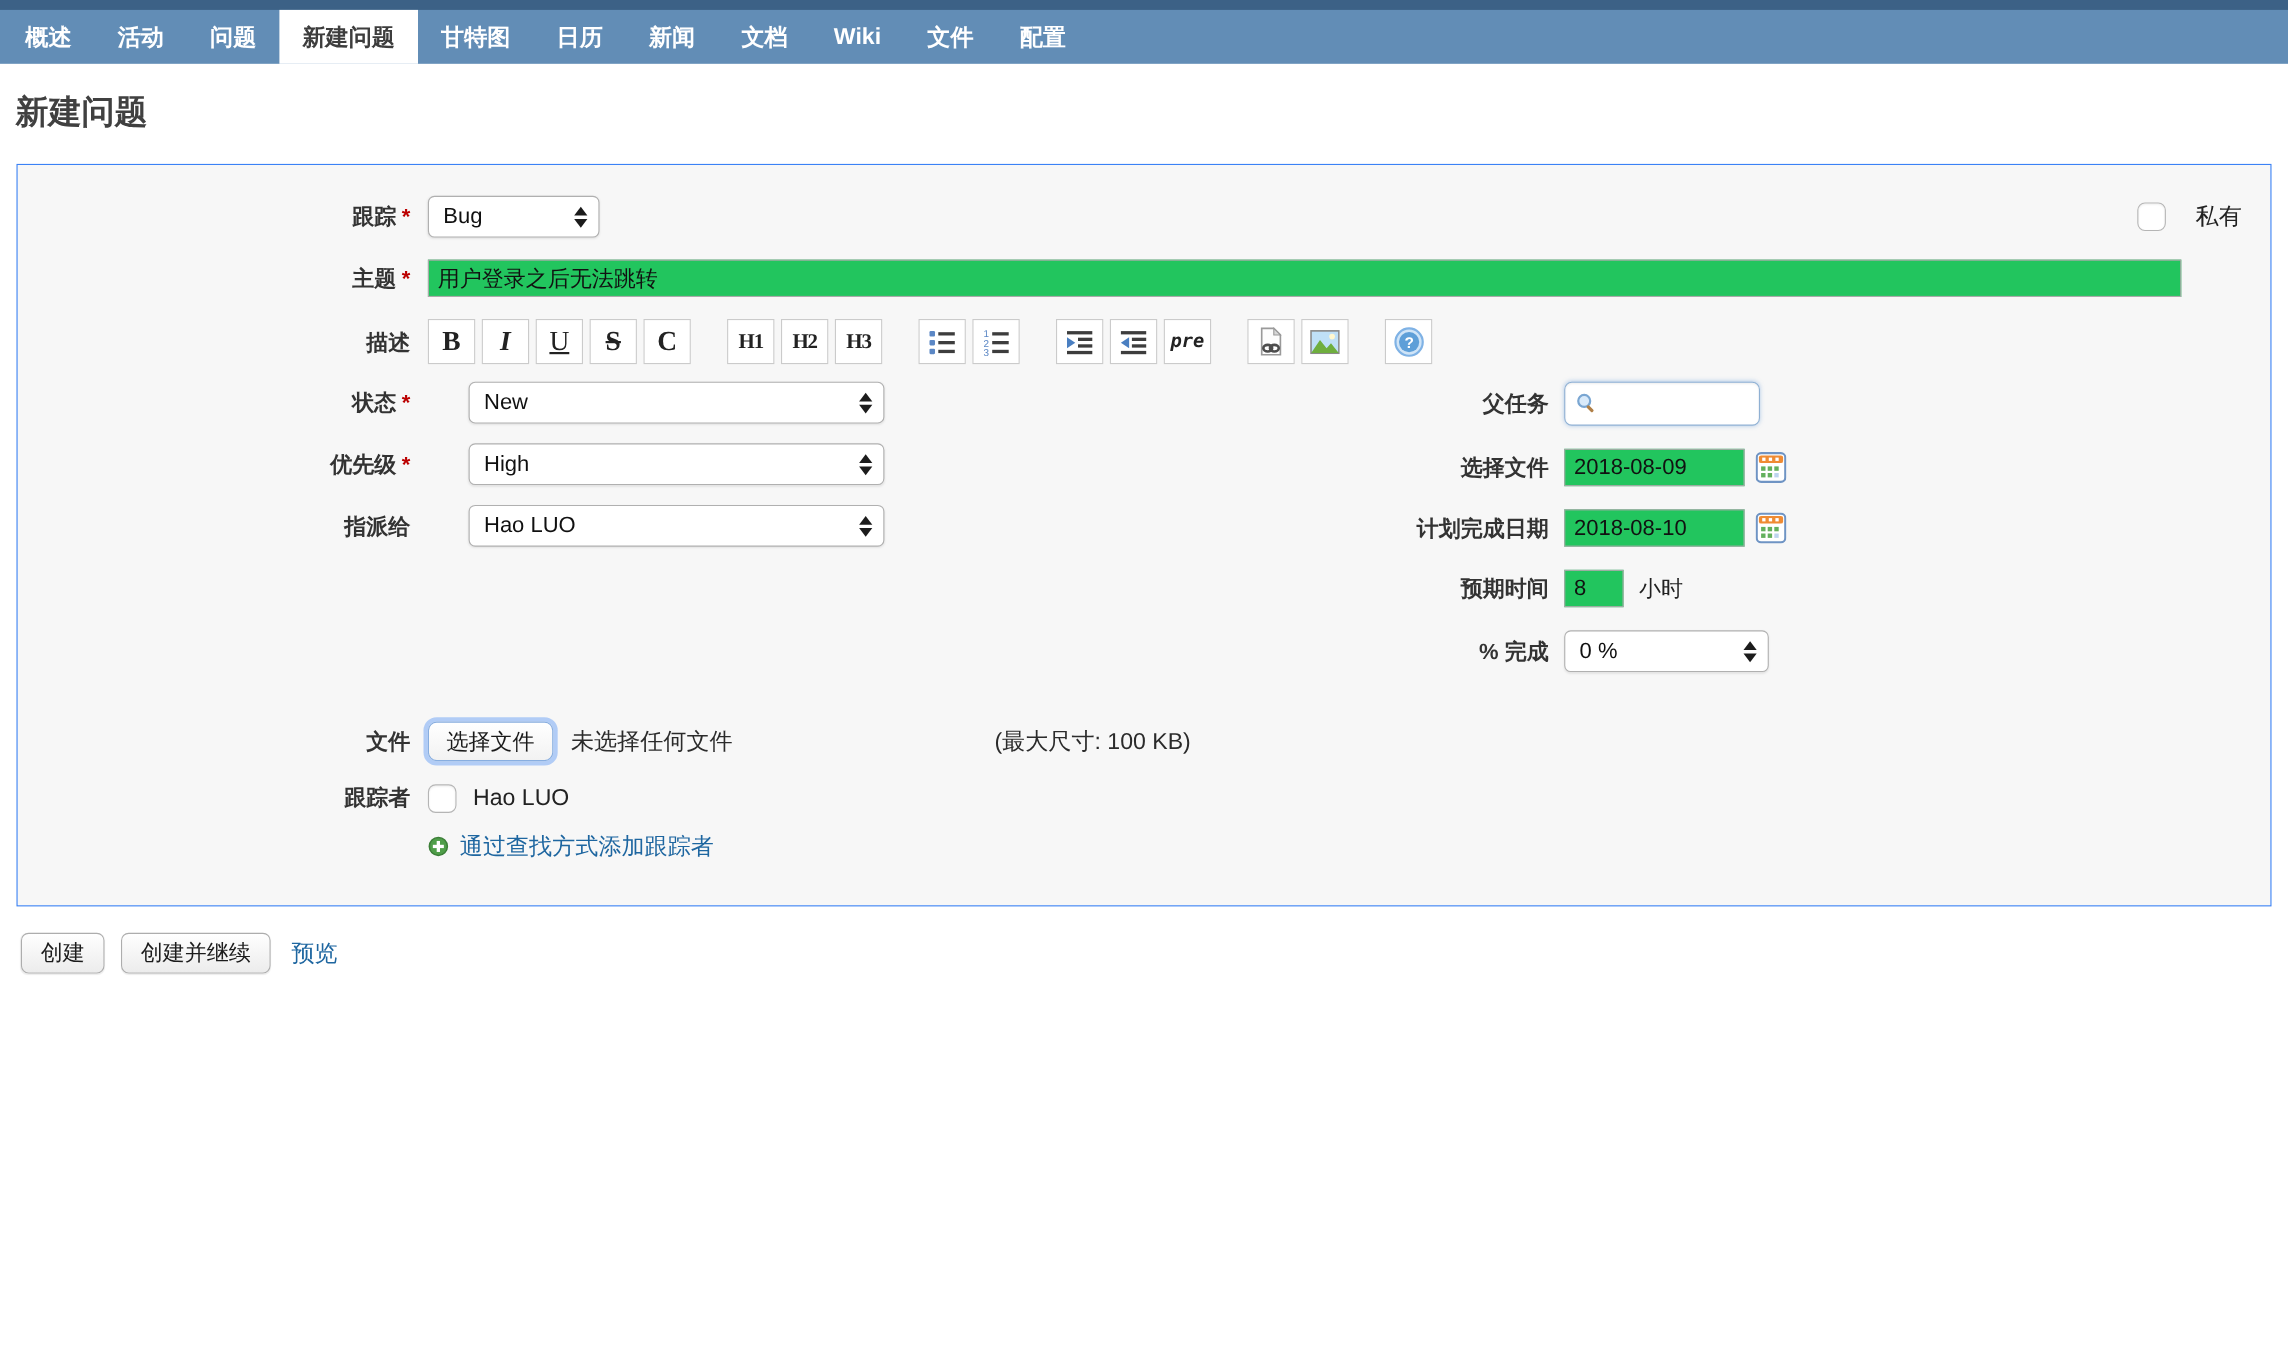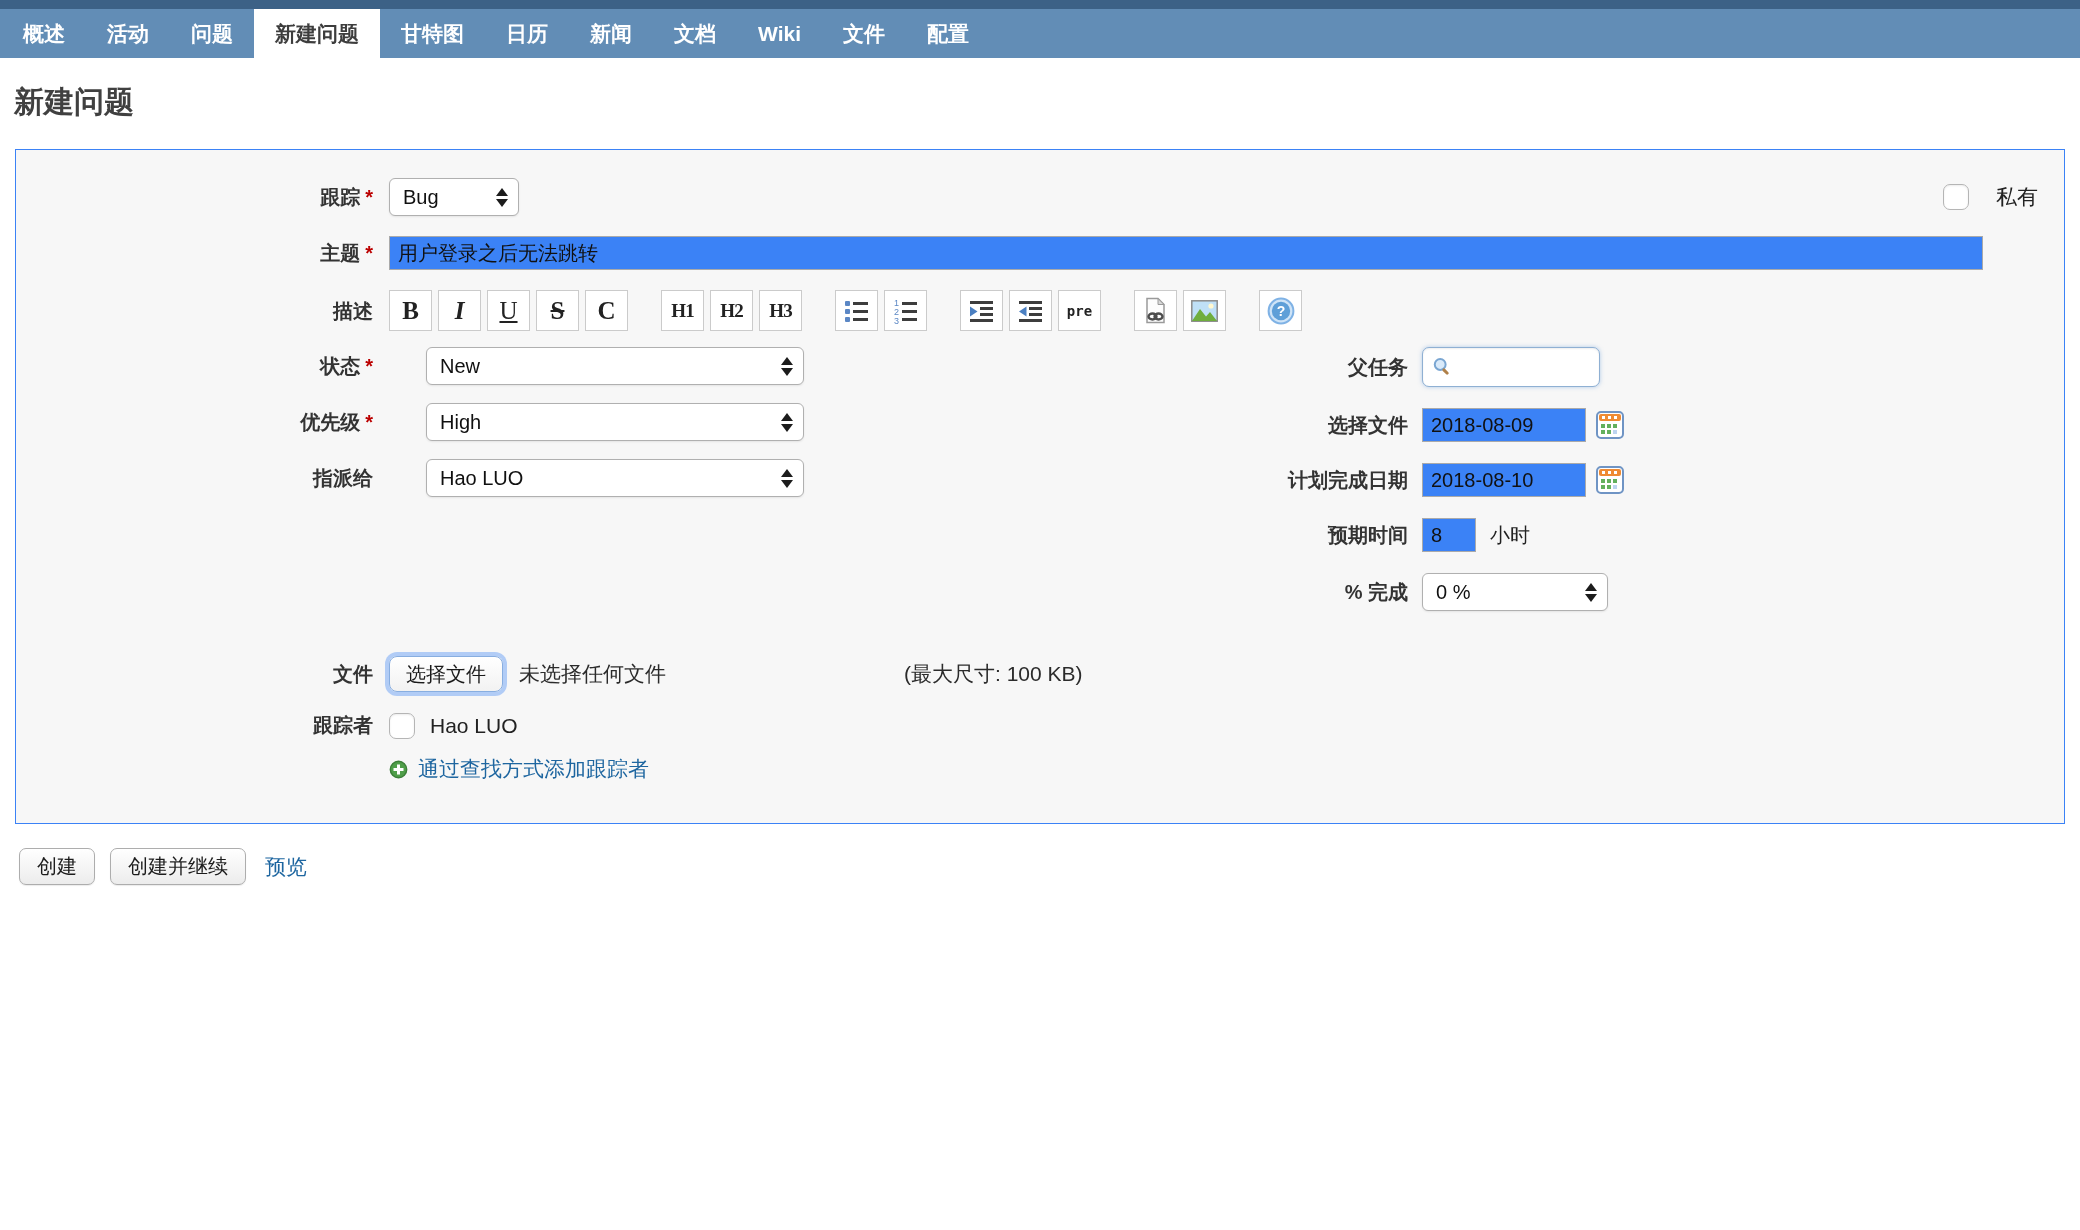--- a/index.html
+++ b/index.html
@@ -26,47 +26,47 @@
   .flabel{flex:0 0 357px;width:357px;text-align:right;margin-right:16px;
           font-weight:bold;font-size:20px;color:#333;white-space:nowrap;}
   .frow.top-align .flabel{margin-top:8px;}
   .req{color:var(--req);font-weight:bold;margin-left:5px;}
 
   
   .fselect{display:inline-flex;align-items:center;background:#fff;border:1px solid #b0b0b0;
            border-radius:6px;height:38px;padding:0 10px 0 13px;font-size:20px;color:#101010;
            box-shadow:0 1px 2px rgba(0,0,0,.08);cursor:pointer;}
   .fselect .val{flex:1;white-space:nowrap;overflow:hidden;}
-  .w-bug{width:130px;} .w-std{width:378px;} .w-pct{width:186px;}
+  .w-bug{width:156px;} .w-std{width:378px;} .w-pct{width:186px;}
   .arrows{display:flex;flex-direction:column;align-items:center;margin-left:12px;flex:0 0 auto;}
   .arrows .up{width:0;height:0;border-left:6px solid transparent;border-right:6px solid transparent;
               border-bottom:8px solid #1c1c1c;margin-bottom:3px;}
   .arrows .dn{width:0;height:0;border-left:6px solid transparent;border-right:6px solid transparent;
               border-top:8px solid #1c1c1c;}
 
   .checkbox{width:26px;height:26px;background:#fff;border:1px solid #b5b5b5;border-radius:7px;
             box-shadow:inset 0 1px 2px rgba(0,0,0,.08);display:inline-block;cursor:pointer;flex:0 0 auto;}
   .private{margin-left:auto;margin-right:26px;display:flex;align-items:center;gap:27px;
            font-size:21px;font-weight:normal;color:#222;}
 
-  .text-input{height:34px;border:1px solid #aaa;background:#3b82f6;font-size:20px;padding:0 8px;
+  .text-input{height:34px;border:1px solid #aaa;background:#22c55e;font-size:20px;padding:0 8px;
               font-family:inherit;color:#111;}
   .subject{width:1594px;}
 
   
   .jstoolbar{display:flex;margin-bottom:8px;}
   .jstb{width:43px;height:41px;background:#fff;border:1px solid #cbcbcb;display:flex;
         align-items:center;justify-content:center;margin-right:6px;padding:0;cursor:pointer;}
   .jstb.grp{margin-left:27px;}
   .glyph{font-family:"Liberation Serif","DejaVu Serif",serif;font-size:25px;color:#222;line-height:1;}
   .g-bold{font-weight:bold;} .g-italic{font-style:italic;font-weight:bold;}
   .g-underline{text-decoration:underline;} .g-strike{text-decoration:line-through;font-weight:bold;}
   .g-code{font-weight:bold;}
   .g-h{font-weight:bold;font-size:19px;letter-spacing:-1px;}
-  .g-pre{font-family:"DejaVu Sans Mono","Liberation Mono",monospace;font-weight:bold;font-size:14px;}
+  .g-pre{font-family:"DejaVu Sans Mono","Liberation Mono",monospace;font-weight:bold;font-size:17px;font-style:italic;}
 
   .ta-wrap{position:relative;width:1594px;}
   textarea.desc{width:100%;height:310px;border:1px solid #a6a6a6;background:#fff;font-size:21px;
                 font-family:inherit;padding:8px 10px;resize:none;color:#111;}
   .ta-wrap::after{content:"";position:absolute;right:2px;bottom:3px;width:15px;height:15px;
                   background:repeating-linear-gradient(-45deg,transparent 0 3px,#9a9a9a 3px 4.5px);
                   clip-path:polygon(100% 0,100% 100%,0 100%);}
 
   .cols{display:flex;margin-top:8px;}
   .col-left{width:1024px;}

